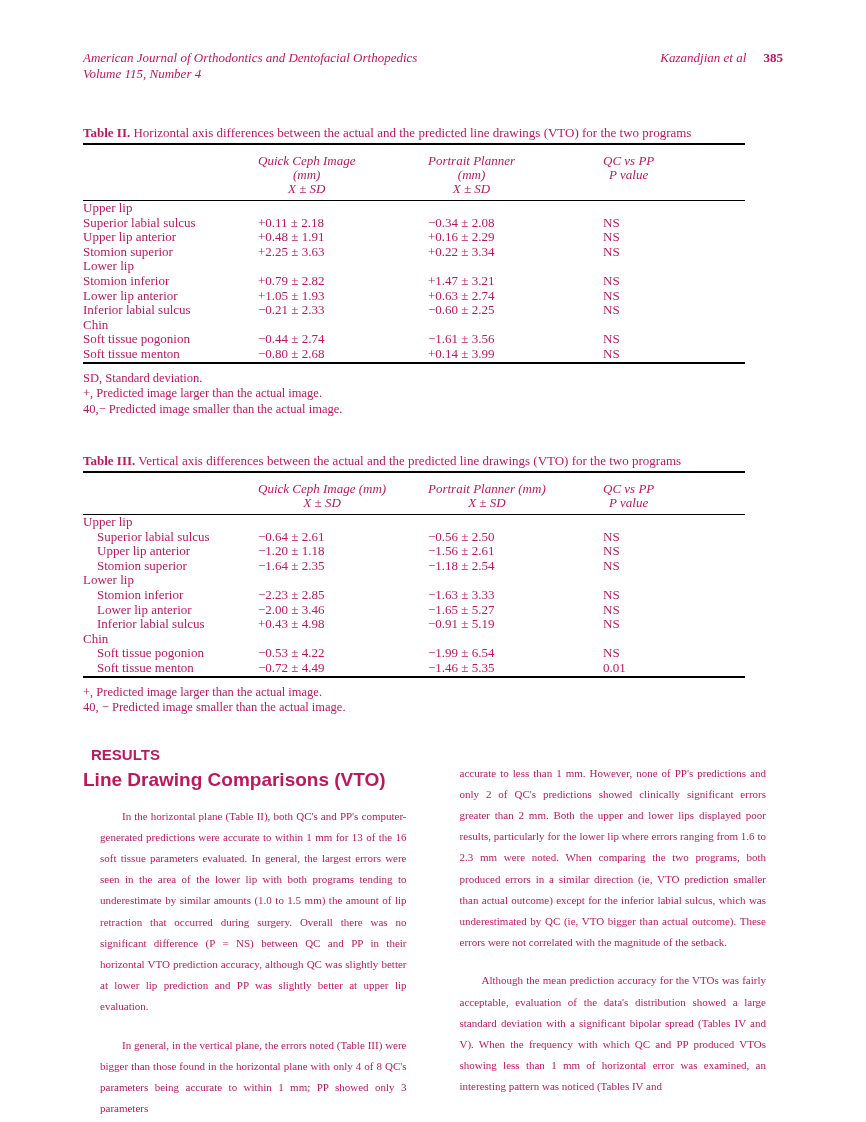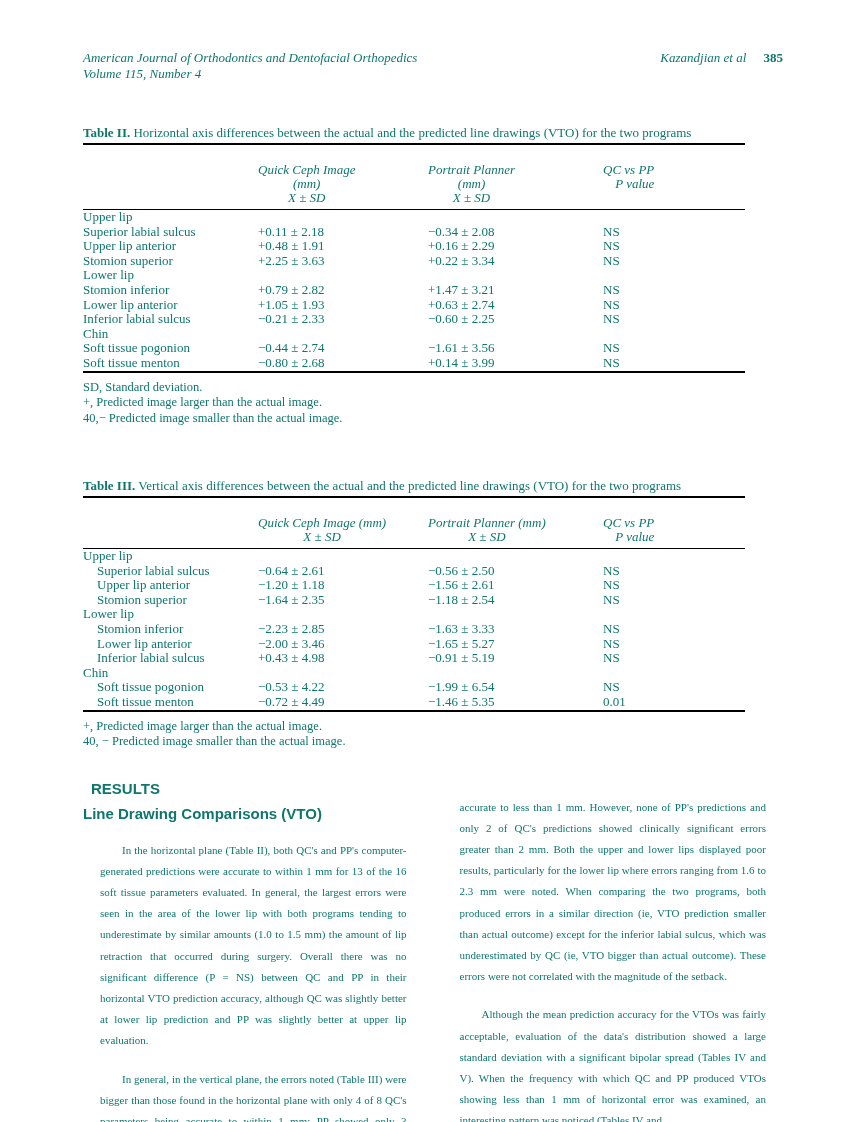--- a/index.html
+++ b/index.html
@@ -4,21 +4,21 @@
 <style>
   * { box-sizing: border-box; }
   html, body { margin: 0; padding: 0; background: #ffffff; }
   .page {
     position: relative;
     width: 866px;
     height: 1122px;
     background: #ffffff;
     overflow: hidden;
     font-family: "Liberation Serif", serif;
-    color: #0f766e;
+    color: #be185d;
   }
   .inner {
     position: absolute;
     left: 83px;
     top: 50px;
     width: 700px;
   }
 
   
   .running-head {
@@ -34,46 +34,46 @@
   .rh-pagenum { font-weight: bold; margin-left: 14px; }
 
   
   .tcaption {
     font-size: 13px;
     line-height: 15px;
     margin: 0 0 3px 0;
   }
   .tcaption .tlabel { font-weight: bold; }
   .cap2 { margin-top: 43px; }
-  .cap3 { margin-top: 52px; }
+  .cap3 { margin-top: 36px; }
 
   
   table.dtable {
     border-collapse: collapse;
     width: 662px;
     font-size: 13px;
     border-top: 2px solid #000;
     border-bottom: 2px solid #000;
   }
   col.c-label { width: 175px; }
   col.c-qc    { width: 170px; }
   col.c-pp    { width: 175px; }
   col.c-p     { width: 142px; }
 
   table.dtable thead th {
     border-bottom: 1.5px solid #000;
     font-weight: normal;
     font-style: italic;
     text-align: left;
     vertical-align: top;
-    padding: 18px 0 4px 0;
+    padding: 9px 0 4px 0;
     line-height: 14px;
   }
   .hblock { display: inline-block; text-align: center; }
-  .hblock-left { display: inline-block; text-align: right; }
+  .hblock-left { display: inline-block; text-align: center; }
   th.col-qc { padding-left: 4px; }
   th.col-pp { padding-left: 4px; }
   th.col-p  { padding-left: 2px; }
 
   table.dtable tbody td {
     padding: 0;
     line-height: 14.6px;
     vertical-align: baseline;
   }
   tr.row-first td { padding-top: 6px; }
@@ -97,21 +97,21 @@
   .colL, .colR { width: 341px; }
   .results-heading {
     font-family: "Liberation Sans", sans-serif;
     font-size: 15px;
     font-weight: bold;
     margin: 0 0 7px 8px;
     line-height: 18px;
   }
   .results-subheading {
     font-family: "Liberation Sans", sans-serif;
-    font-size: 15px;
+    font-size: 19px;
     font-weight: bold;
     margin: 0 0 13px 0;
     line-height: 18px;
   }
   p.body {
     font-size: 11px;
     line-height: 21.2px;
     text-align: justify;
     margin: 17px;
   }

